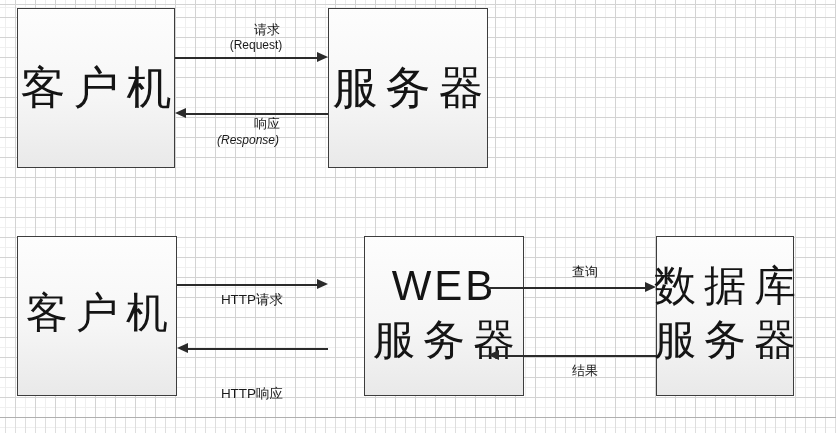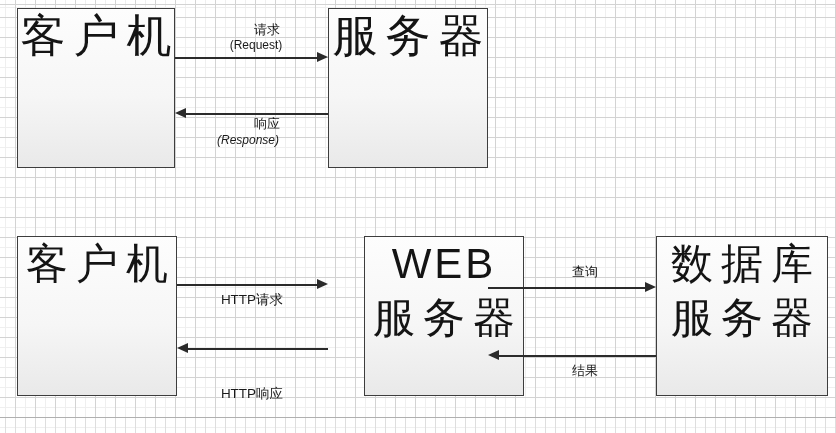--- a/index.html
+++ b/index.html
@@ -21,21 +21,21 @@
   }
 
   .node {
     position: absolute;
     box-sizing: border-box;
     border: 1.5px solid #3d3d3d;
     background: linear-gradient(to bottom, #fdfdfd 0%, #f6f6f6 55%, #e9e9e9 100%);
     display: flex;
     flex-direction: column;
     align-items: center;
-    justify-content: flex-start;
+    justify-content: center;
     text-align: center;
   }
 
   .cjk-big {
     font-family: "DejaVu Serif", "Liberation Serif", serif;
     font-size: 42px;
     line-height: 54px;
     letter-spacing: 8px;
     padding-left: 8px;   
     white-space: nowrap;
@@ -113,21 +113,21 @@
 
   <div class="node" style="left:17px; top:236px; width:160px; height:160px; padding-bottom:6px;">
     <div class="cjk-big">客户机</div>
   </div>
 
   <div class="node" style="left:328px; top:236px; width:160px; height:160px; padding-bottom:6px;margin-left:36px;">
     <div class="latin-big">WEB</div>
     <div class="cjk-big">服务器</div>
   </div>
 
-  <div class="node" style="left:656px; top:236px; width:172px; height:160px; padding-bottom:6px;">
+  <div class="node" style="left:656px; top:236px; width:138px; height:160px; padding-bottom:6px;">
     <div class="cjk-big">数据库</div>
     <div class="cjk-big">服务器</div>
   </div>
 
   <div class="connector" style="left:177px; top:279px; width:151px; height:11px;">
     <div class="c-line" style="left:0; width:141px;"></div>
     <div class="c-head right"></div>
   </div>
   <div class="lbl lbl-mixed" style="left:252px; top:262px;">HTTP请求</div>
 

